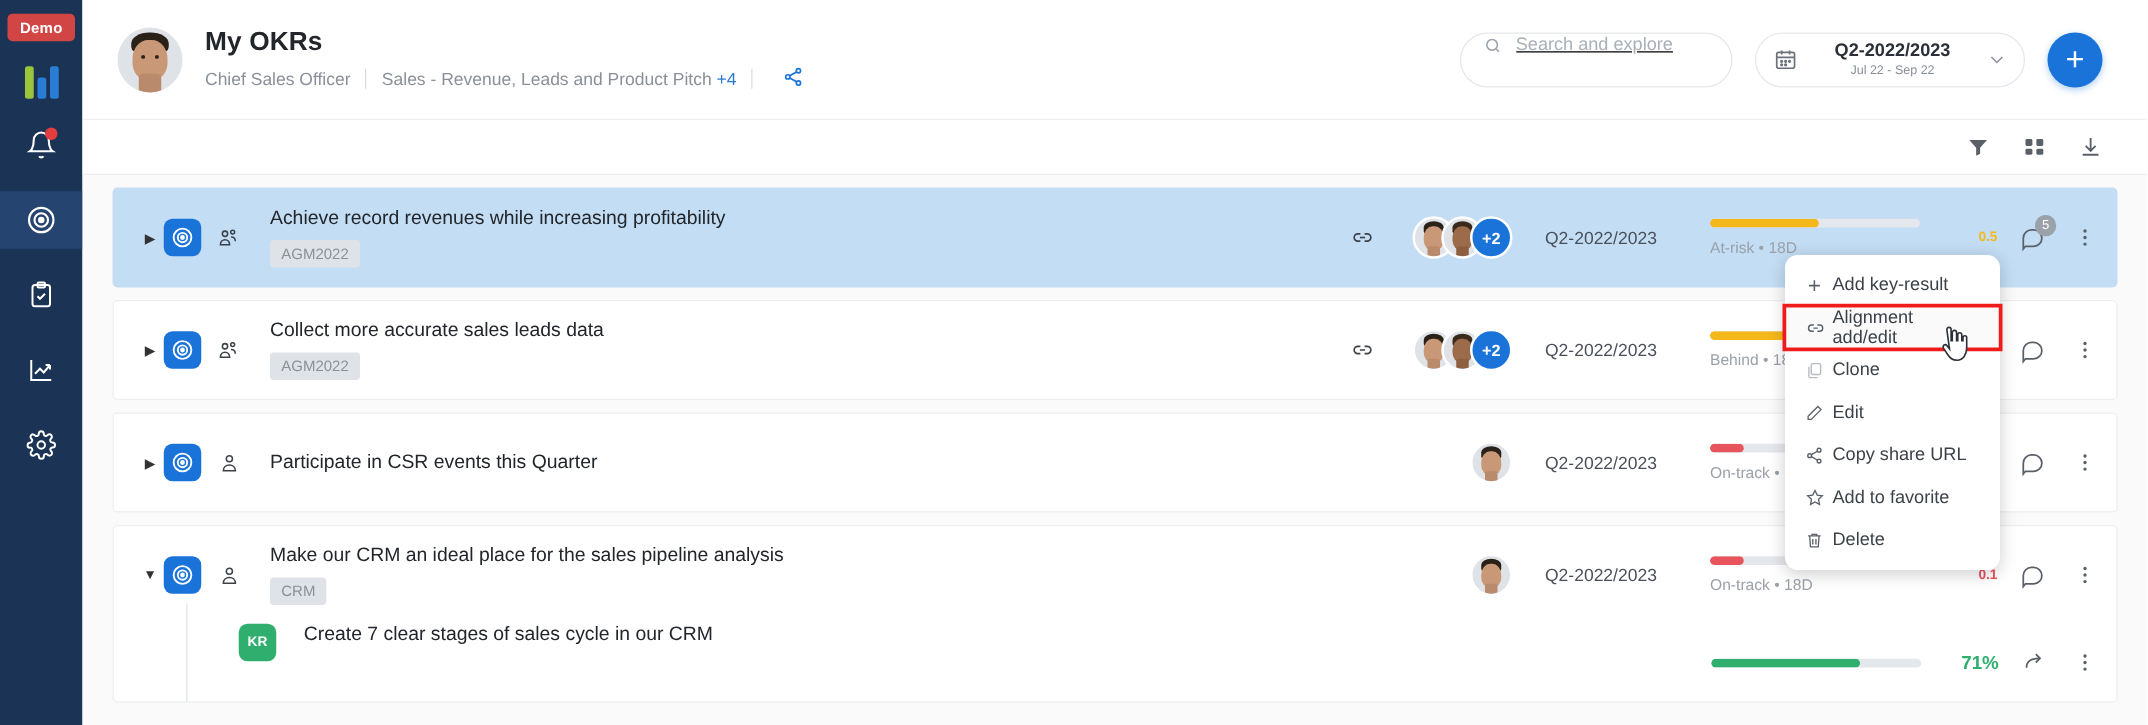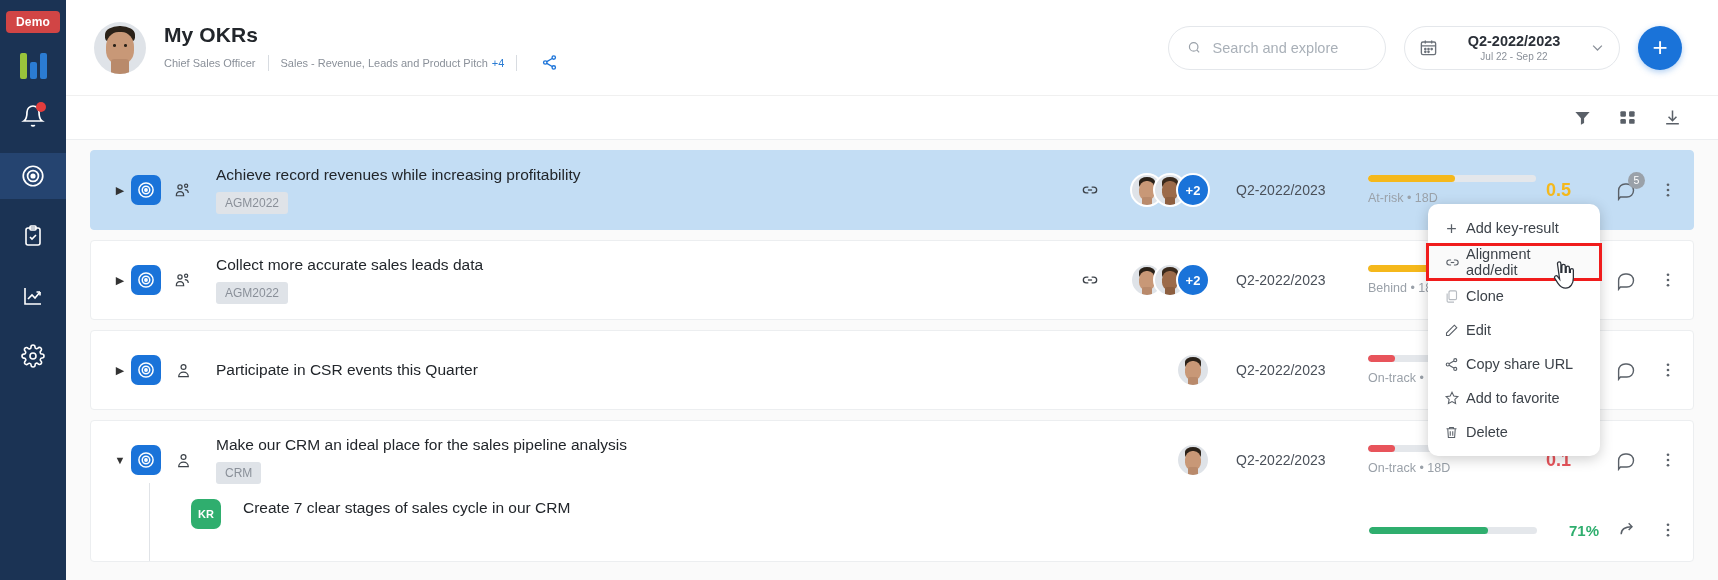--- a/index.html
+++ b/index.html
@@ -60,29 +60,29 @@
   }
   .face { position: absolute; inset: 0; }
   .face .hair { position: absolute; left: 22%; top: 8%; width: 56%; height: 34%; background: #2a2118; border-radius: 50% 50% 30% 30%; }
   .face .skin { position: absolute; left: 24%; top: 20%; width: 52%; height: 62%; background: #c89877; border-radius: 46% 46% 42% 42%; }
   .face .neck { position: absolute; left: 33%; top: 72%; width: 34%; height: 30%; background: #b98a6b; border-radius: 20% 20% 0 0;}
   .face .eyeL, .face .eyeR { position: absolute; width: 6%; height: 5%; background: #2a2118; border-radius: 50%; top: 44%; }
   .face .eyeL { left: 36%; } .face .eyeR { left: 57%; }
 
   .title-wrap { margin-left: 18px; }
   .page-title { font-size: 21px; font-weight: bold; color: #22262b; letter-spacing: .1px; }
-  .subtitle-row { display: flex; align-items: center; margin-top: 7px; font-size: 11px; color: #8a9099; }
+  .subtitle-row { display: flex; align-items: center; margin-top: 7px; font-size: 14px; color: #8a9099; }
   .subtitle-row .sep { width: 1px; height: 16px; background: #d8dce1; margin: 0 12px; }
   .plus4 { color: #2b7cd3; margin-left: 4px; }
   .share-ic { margin-left: 12px; cursor: pointer; }
 
   .topbar-right { margin-left: auto; display: flex; align-items: center; gap: 18px; }
   .search-box {
     width: 218px; height: 44px; border: 1px solid #e4e7eb; border-radius: 24px;
-    display: flex; align-items: center; padding: 12px 18px; background: #fff;
+    display: flex; align-items: flex-start; padding: 1px 18px; background: #fff; text-decoration: underline;
   }
   .search-box input {
     border: none; outline: none; font-size: 14.5px; color: #555;
     margin-left: 11px; width: 100%; font-family: "Liberation Sans", sans-serif;
   }
   .search-box input::placeholder { color: #a9b0b8; }
 
   .date-box {
     width: 216px; height: 44px; border: 1px solid #e4e7eb; border-radius: 24px;
     display: flex; align-items: center; padding: 0 14px; background: #fff; cursor: pointer;
@@ -146,21 +146,21 @@
   .av.dark .skin { background: #9c6b4a; }
   .av.dark .neck { background: #8d5f40; }
 
   .cycle { font-size: 14px; color: #4a5059; width: 126px; }
 
   .progress-block { width: 168px; margin-left: 6px; }
   .bar { height: 7px; border-radius: 4px; background: #e4e7eb; overflow: hidden; }
   .bar > span { display: block; height: 100%; border-radius: 4px; }
   .status { font-size: 12.5px; color: #9aa1a9; margin-top: 9px; }
 
-  .score { width: 52px; text-align: left; font-size: 18px; font-weight: bold; margin-left: 10px; }
+  .score { width: 52px; text-align: right; font-size: 11px; font-weight: bold; margin-left: 10px; }
 
   .row-actions { display: flex; align-items: center; margin-left: 18px; }
   .comment-wrap { position: relative; cursor: pointer; display: flex; }
   .comment-badge {
     position: absolute; top: -8px; right: -8px;
     min-width: 17px; height: 17px; border-radius: 50%;
     background: #9aa1a9; color: #fff; font-size: 10.5px;
     display: flex; align-items: center; justify-content: center; padding: 0 3px;
   }
   .kebab { margin-left: 22px; cursor: pointer; display: flex; }

